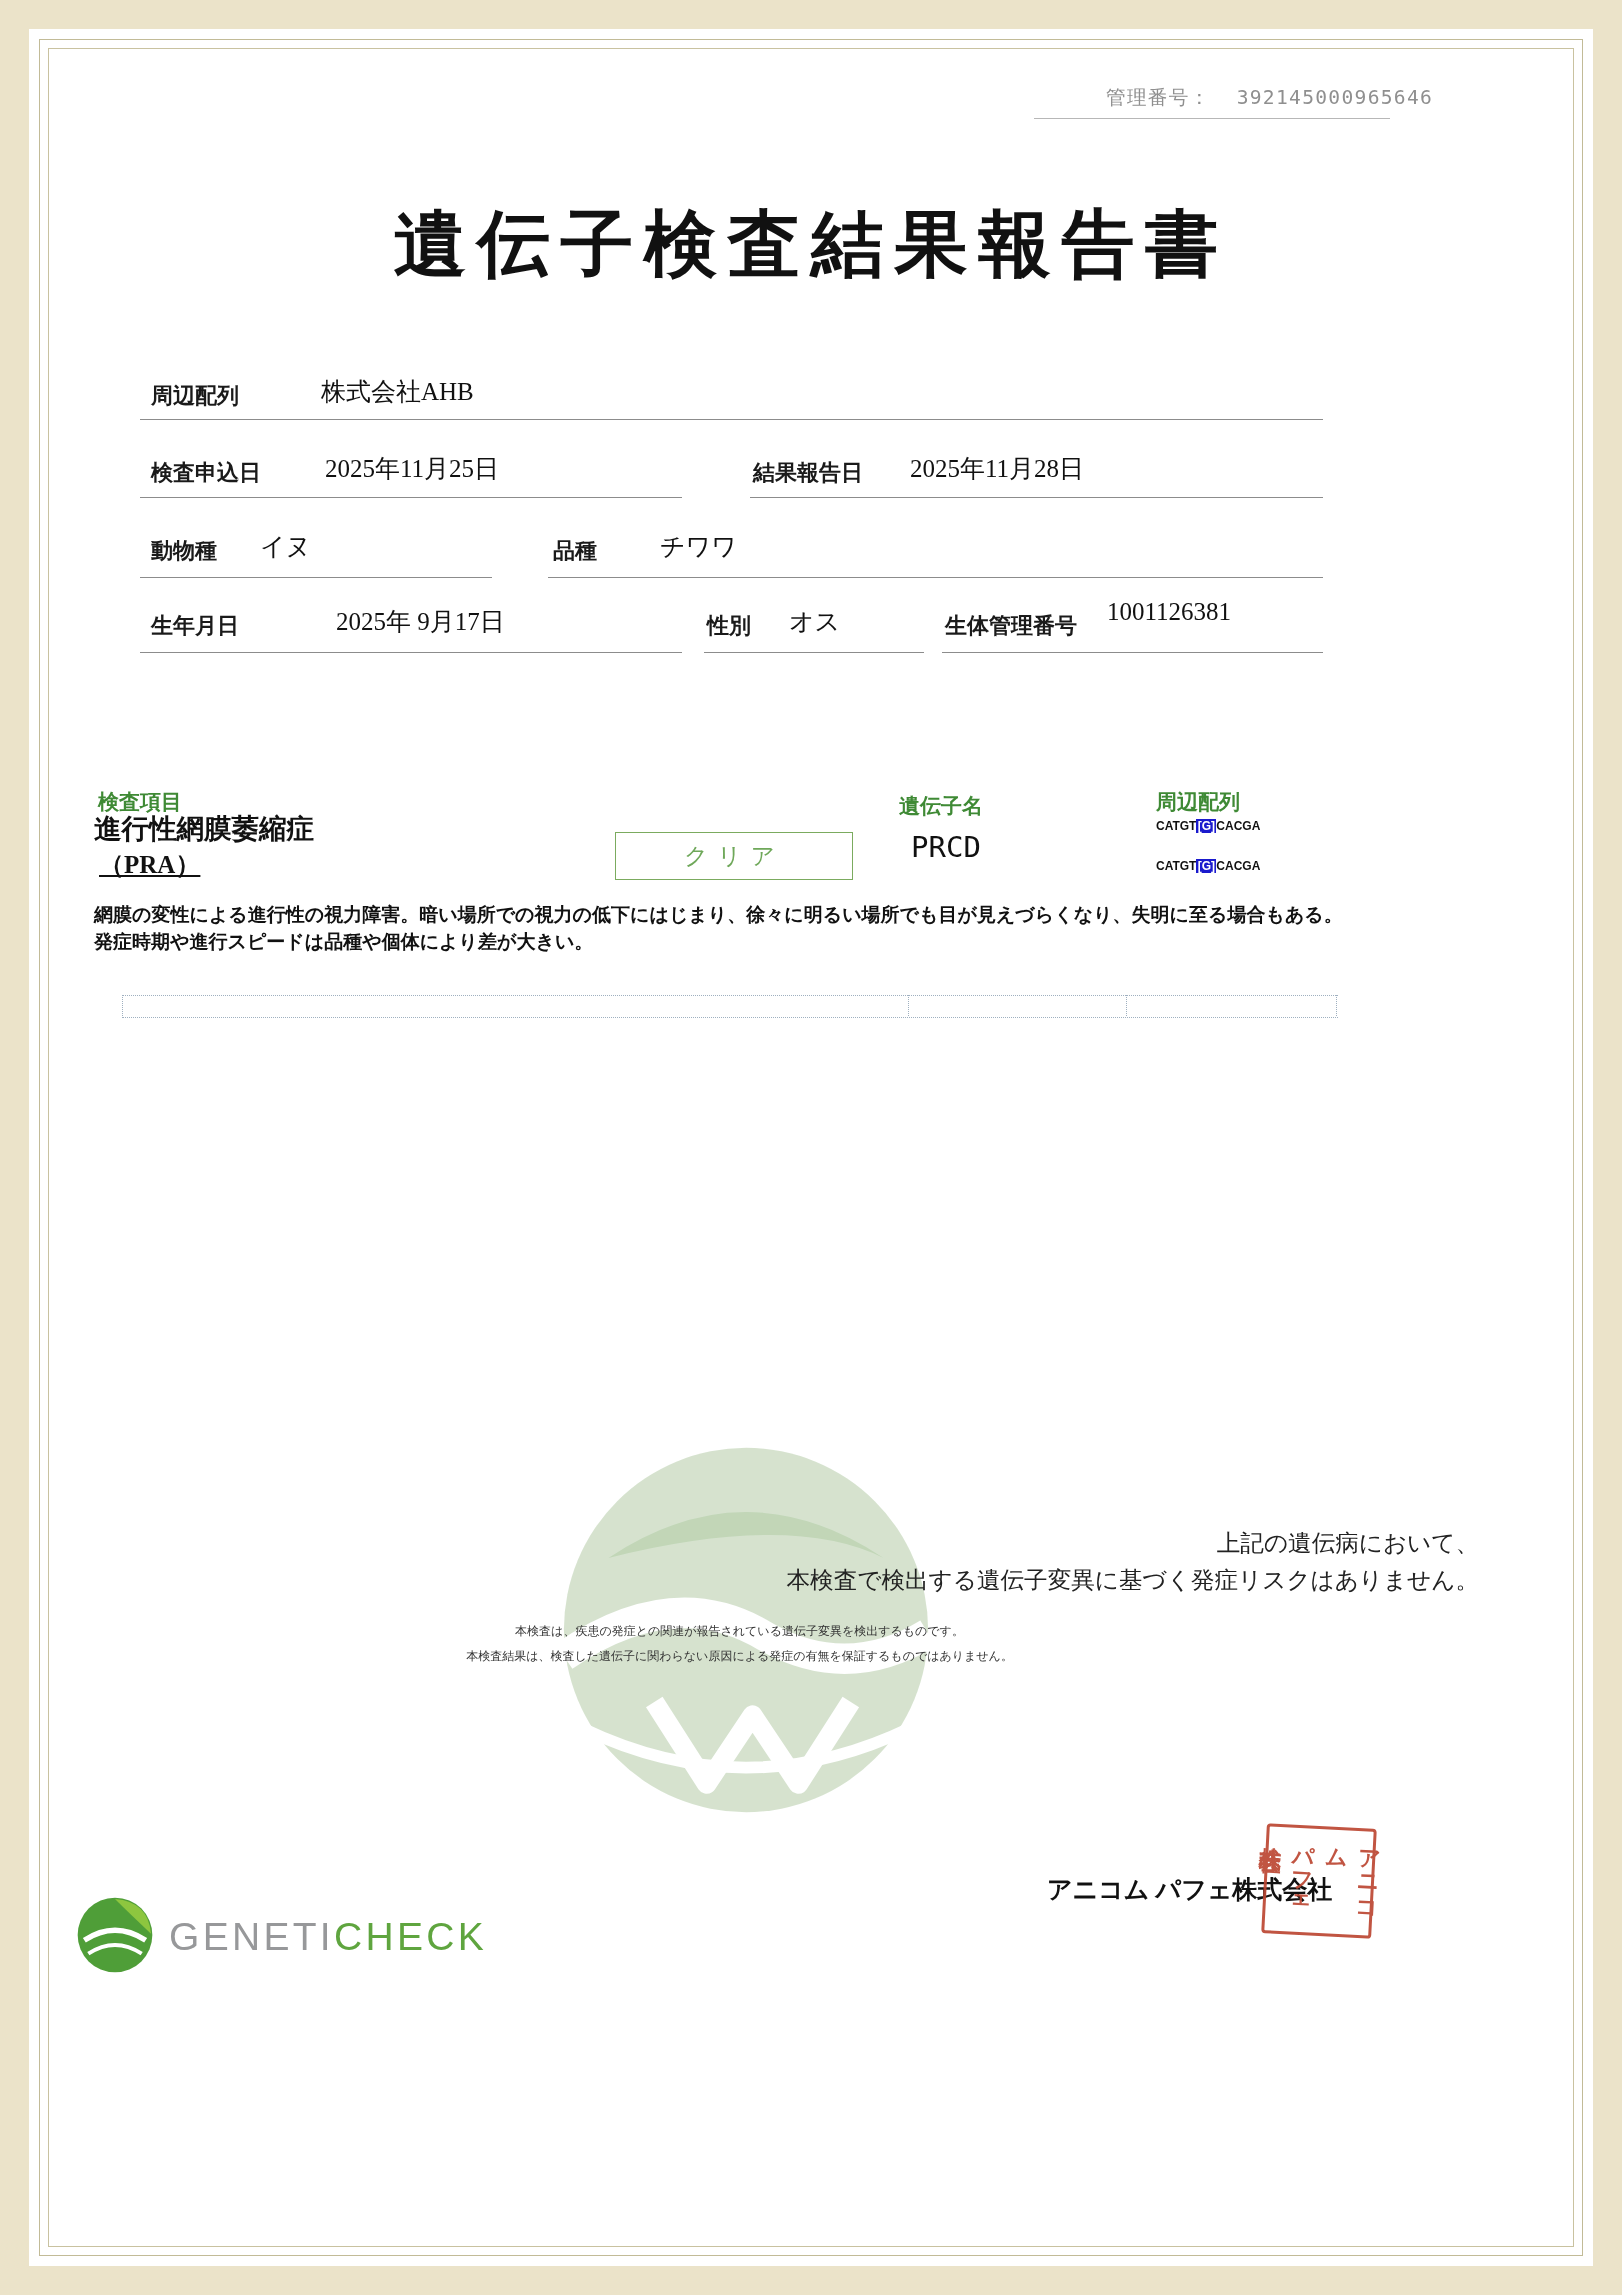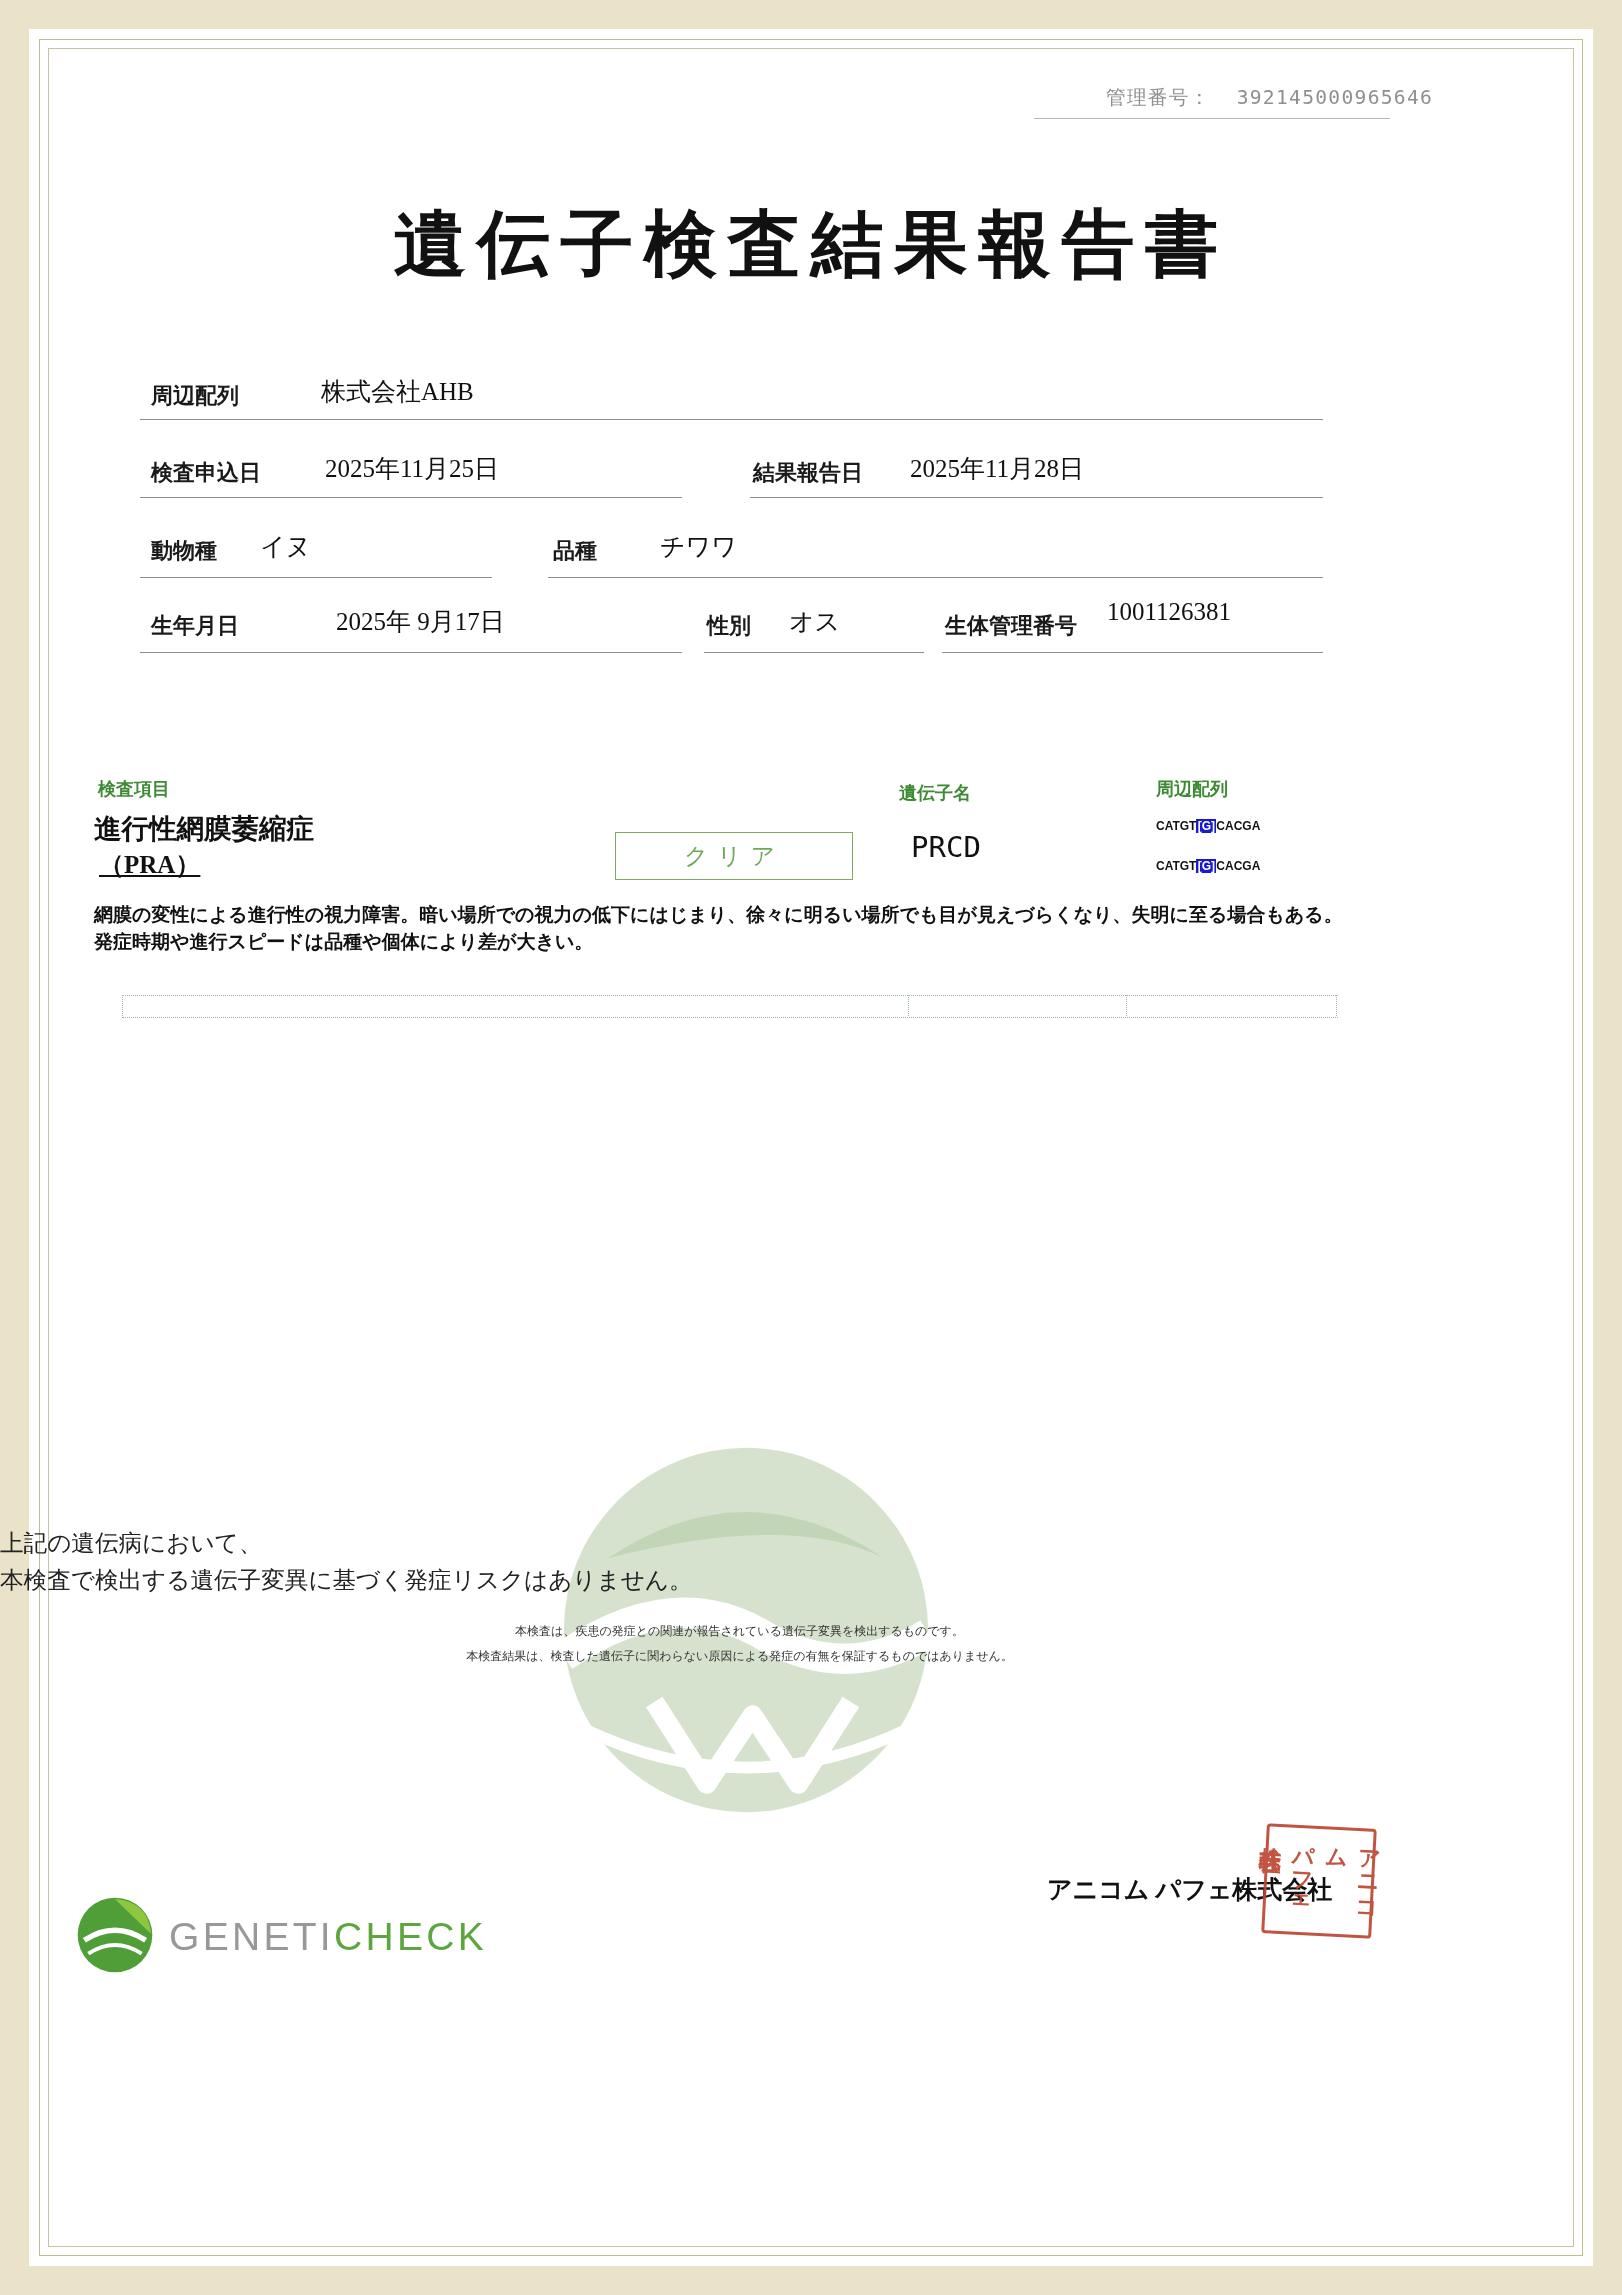--- a/index.html
+++ b/index.html
@@ -21,21 +21,21 @@
     font-size:19.6px;color:#8f8f8f;letter-spacing:1.3px;white-space:pre;
   }
   .ctrl-line{position:absolute;height:1.3px;background:#b7b7b7;}
   .title{
     left:0;right:0;text-align:center;
     font-size:73px;font-weight:bold;letter-spacing:10.5px;color:#111;
   }
   .label{font-size:22px;font-weight:bold;color:#1a1a1a;line-height:31px;white-space:nowrap;}
   .value{font-size:25px;color:#111;line-height:31px;white-space:nowrap;}
   .uline{position:absolute;height:1.3px;background:#8c8c8c;}
-  .ghead{font-size:18px;font-weight:bold;color:#3f8a35;white-space:nowrap;}
+  .ghead{font-size:21px;font-weight:bold;color:#3f8a35;white-space:nowrap;margin-top:11px;}
   .disease{font-size:27.5px;font-weight:bold;color:#111;white-space:nowrap;}
   .disease-abbr{font-size:25px;font-weight:bold;color:#111;white-space:nowrap;}
   .result-box{
     width:236px;height:46px;border:1.3px solid #7bab5f;
     display:flex;align-items:center;justify-content:center;
     font-family:"Liberation Sans","DejaVu Sans",sans-serif;
     font-size:23.6px;color:#6fa85a;letter-spacing:9.2px;
   }
   .gene{font-family:"DejaVu Sans Mono","Liberation Mono",monospace;font-size:29px;color:#111;}
   .seq{
@@ -44,21 +44,21 @@
   }
   .seq .variant{background:#1a1acd;color:#fff;padding:0 1.3px;}
   .desc{font-size:19px;font-weight:bold;color:#111;line-height:26px;white-space:nowrap;}
   .risk{font-size:19.6px;font-weight:bold;color:#2f9032;white-space:nowrap;}
   .dotted-row{
     position:absolute;
     border-top:1.3px dotted #9fb0c0;border-bottom:1.3px dotted #9fb0c0;
   }
   .dotted-v{position:absolute;width:0;border-left:1.3px dotted #9fb0c0;}
   .sumline{
-    left:0;width:1479px;text-align:left;
+    left:0;width:1479px;text-align:right;
     font-family:"Liberation Sans","DejaVu Sans",sans-serif;
     font-size:23.6px;color:#222;z-index:2;
   }
   .sumnote{
     left:0;width:1479px;text-align:center;
     font-family:"Liberation Sans","DejaVu Sans",sans-serif;
     font-size:12px;color:#333;z-index:2;
   }
   .watermark{z-index:1;opacity:0.8;}
   .wordmark{

